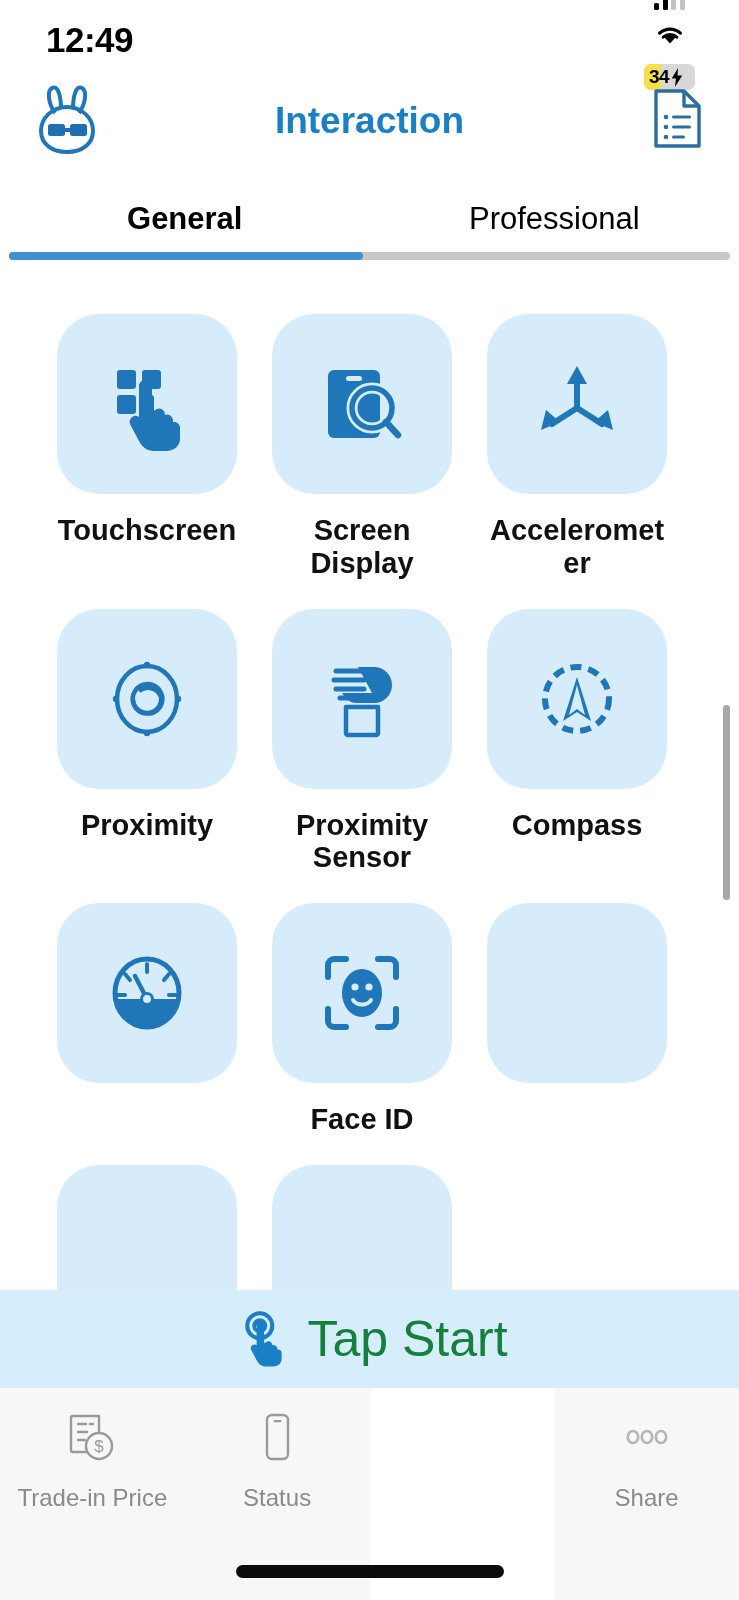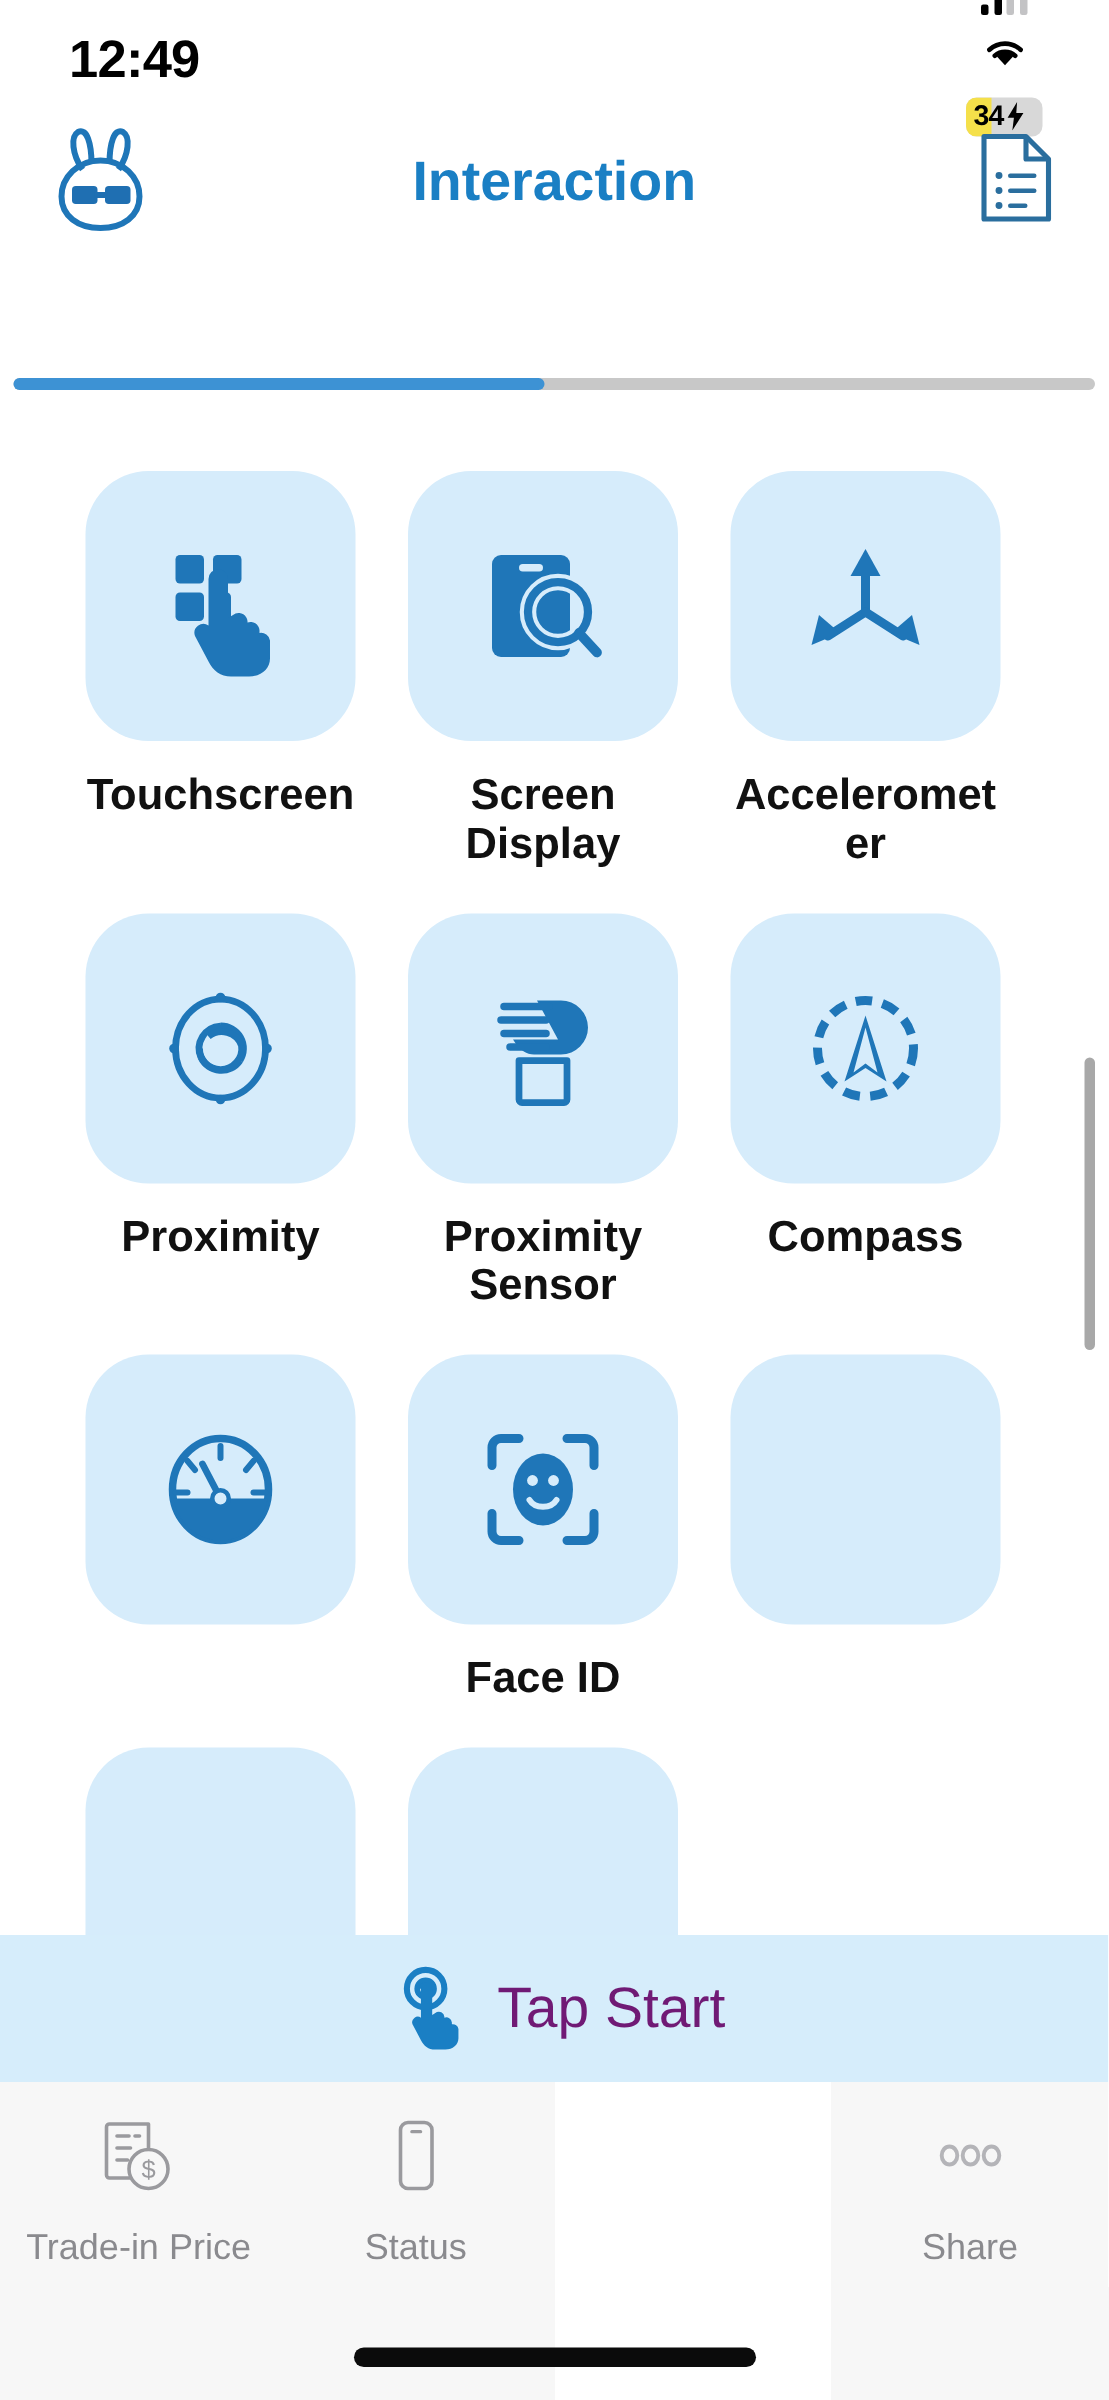--- a/index.html
+++ b/index.html
@@ -132,21 +132,21 @@
   
   #tapstart {
     position:absolute; left:0; top:1290px;
     width:739px; height:98px;
     background:#d6edfb;
     display:flex; align-items:center; justify-content:center;
     gap:16px;
     cursor:pointer;
   }
   #tapstart-label {
-    font-size:38px; color:#701a75; font-weight:400;text-align:center;
+    font-size:50px; color:#15803d; font-weight:400;text-align:center;
   }
 
   
   #bottombar {
     position:absolute; left:0; top:1388px;
     width:739px; height:212px;
     background:#f7f7f7;
     display:flex;
   }
   .bnav {
@@ -225,20 +225,24 @@
           <circle cx="15" cy="39" r="2.3"></circle>
             <rect x="21" y="37.6" width="19" height="3" rx="1.5"></rect>
           <circle cx="15" cy="49" r="2.3"></circle>
             <rect x="21" y="47.6" width="13" height="3" rx="1.5"></rect>
         </g>
       </svg>
     </span>
   </div>
 
   <div id="tabs">
+    <div id="tab-labels">
+      <div class="tab active">General</div>
+      <div class="tab">Professional</div>
+    </div>
     <div id="tab-track"></div>
     <div id="tab-indicator"></div>
   </div>
 
   <div id="grid-area">
     <div id="grid">
 
       <div class="cell">
         <div class="tile">
           <svg width="96" height="96" viewBox="0 0 96 96">

